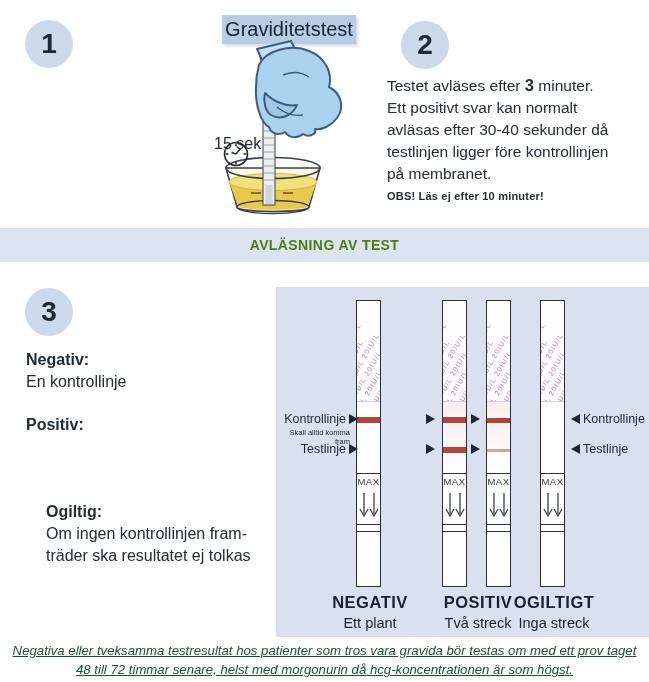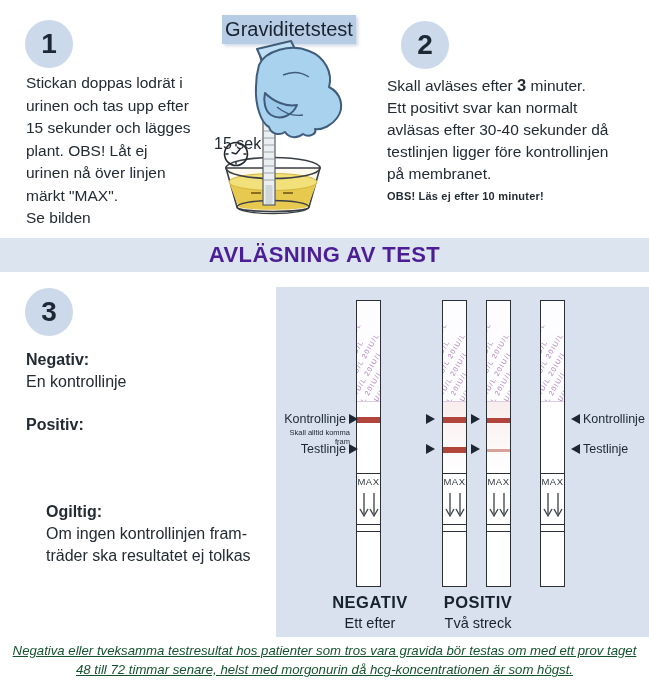--- a/index.html
+++ b/index.html
@@ -28,23 +28,23 @@
   .step1-text{position:absolute; left:26px; top:72px; width:200px;
     font-size:15.5px; line-height:22.5px;}
   .step2-text{position:absolute; left:387px; top:74px; width:258px;
     font-size:15.5px; line-height:22px;}
   .step2-text b{font-size:16.5px;}
   .obs-line{font-weight:bold; font-size:11px; letter-spacing:.2px; margin-top:0;}
   .timer-label{position:absolute; left:214px; top:135px; font-size:16px;}
   .clock{position:absolute; left:221px; top:139px;}
   
   .banner{
-    position:absolute; left:0; top:238px; width:649px; height:34px;
+    position:absolute; left:0; top:228px; width:649px; height:34px;
     background:#dbe4ef; display:flex; align-items:center; justify-content:center;
-    font-size:22px; font-weight:bold; letter-spacing:.4px; color:#4c1d95;
+    font-size:14px; font-weight:bold; letter-spacing:.4px; color:#4d7c0f;
   }
   
   .s3-item{position:absolute; left:26px; width:240px; font-size:16px; line-height:22px;}
   .s3-label{font-weight:bold;}
   #s3-neg{top:349px;} #s3-pos{top:414px;} #s3-ogi{top:501px;margin-left:20px;}
   
   .panel{position:absolute; left:276px; top:287px; right:0; height:350px; background:#d8e1ed;}
   .strip{
     position:absolute; top:13px; width:23px; height:285px;
     background:#ffffff; border:1.5px solid #2b3036;
@@ -99,27 +99,20 @@
 </style>
 </head>
 <body>
 
 <div class="page">
 
   <div class="num-circle" id="circle1">1</div>
   <div class="title-box">Graviditetstest</div>
   <div class="num-circle" id="circle2">2</div>
 
-  <div class="step1-text preline">Stickan doppas lodrät i
-urinen och tas upp efter
-15 sekunder och lägges
-plant. OBS! Låt ej
-urinen nå över linjen
-märkt "MAX".
-Se bilden</div>
 
   <svg class="illu" width="180" height="200" viewBox="0 0 180 200">
 
     <g>
       <path d="M13,133 L24,172 C24,178 96,178 96,172 L107,133 Z" fill="#fdf9ec" stroke="#3a3f45" stroke-width="1.6"></path>
       <path d="M16,147 L25,171 C25,176 95,176 95,171 L104,147 Z" fill="#e7c94f"></path>
       <ellipse cx="60" cy="147" rx="44" ry="8.5" fill="#f2e07a" stroke="#d6b63c" stroke-width="1"></ellipse>
       <ellipse cx="60" cy="133" rx="47" ry="10.5" fill="none" stroke="#3a3f45" stroke-width="1.6"></ellipse>
       <ellipse cx="60" cy="172" rx="36" ry="6.5" fill="none" stroke="#3a3f45" stroke-width="1.3"></ellipse>
       <path d="M38,158 h10 M70,158 h10" stroke="#8a6d1f" stroke-width="2.2"></path>
@@ -144,21 +137,21 @@
 
   <div class="timer-label">15 sek</div>
   <svg class="clock" width="30" height="30" viewBox="0 0 30 30">
     <circle cx="15" cy="15" r="11.5" fill="none" stroke="#22282e" stroke-width="1.6"></circle>
     <path d="M15,4.5 v3 M25.5,15 h-3 M15,25.5 v-3 M4.5,15 h3" stroke="#22282e" stroke-width="1.4"></path>
     <path d="M15,15 L19.5,9.5 M15,15 L10.5,13.5" stroke="#22282e" stroke-width="1.5" fill="none"></path>
   </svg>
 
   <div class="step2-text">
     <div>
-      <span>Skall avläses efter</span>
+      <span>Testet avläses efter</span>
       <b>3</b>
       <span>minuter.</span>
     </div>
     <div class="preline">Ett positivt svar kan normalt
 avläsas efter 30-40 sekunder då
 testlinjen ligger före kontrollinjen
 på membranet.</div>
     <div class="obs-line">OBS! Läs ej efter 10 minuter!</div>
   </div>
 
@@ -303,24 +296,28 @@
       <span class="tri-l"></span>
       <span>Kontrollinje</span>
     </div>
     <div class="lbl-row" id="lbl-test-right">
       <span class="tri-l"></span>
       <span>Testlinje</span>
     </div>
 
     <div class="res" id="res-neg">
       <div class="res-name">NEGATIV</div>
-      <div class="res-sub">Ett efter</div>
+      <div class="res-sub">Ett plant</div>
     </div>
     <div class="res" id="res-pos">
       <div class="res-name">POSITIV</div>
       <div class="res-sub">Två streck</div>
     </div>
+    <div class="res" id="res-ogi">
+      <div class="res-name">OGILTIGT</div>
+      <div class="res-sub">Inga streck</div>
+    </div>
   </div>
 
   <div class="footer preline">Negativa eller tveksamma testresultat hos patienter som tros vara gravida bör testas om med ett prov taget
 48 till 72 timmar senare, helst med morgonurin då hcg-koncentrationen är som högst.</div>
 
 </div>
 
 </body></html>

